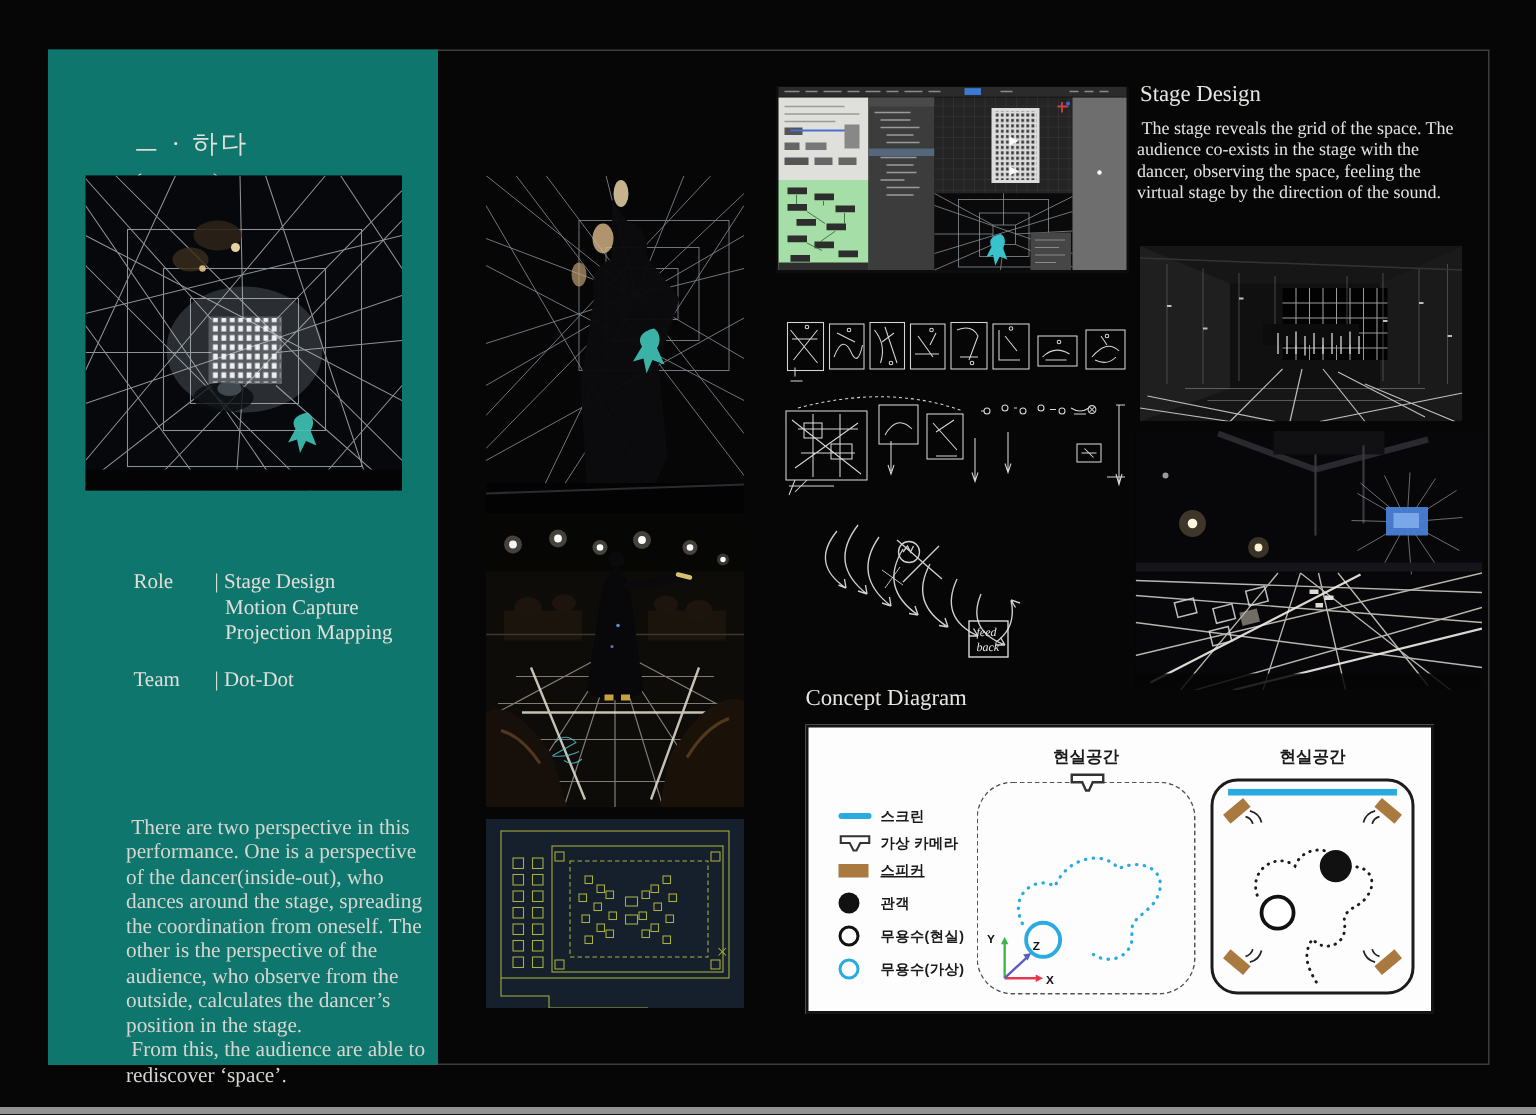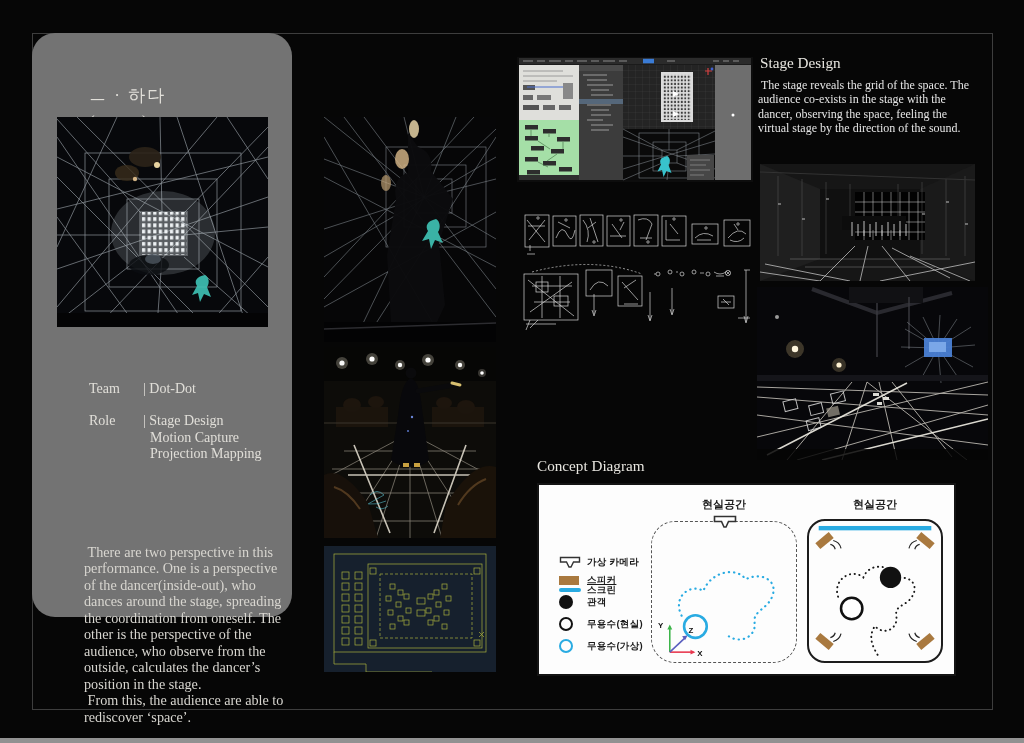--- a/index.html
+++ b/index.html
@@ -2,21 +2,21 @@
 <html><head>
 <meta charset="utf-8">
 <style>
   * { margin:0; padding:0; box-sizing:border-box; }
   html,body { background:#000; }
   .page { position:relative; width:1024px; height:743px; background:#060606; overflow:hidden;
           font-family:"Liberation Serif", serif; color:#dcdad5; }
   .abs { position:absolute; }
   .pre { white-space:pre-wrap; }
   .frame { left:32px; top:33px; width:961px; height:677px; border:1px solid #3d3d3d; }
-  .left-panel { left:32px; top:33px; width:260px; height:584px; background:#737373;border-radius:23px; }
+  .left-panel { left:32px; top:33px; width:260px; height:677px; background:#0f766e; }
   .proj-title { left:57px; top:50px; width:200px; font-size:17px; line-height:1.55; letter-spacing:2px; color:#e2e0da; }
   .photo { overflow:hidden; background:#050507; }
   .photo svg { display:block; width:100%; height:100%; }
   .meta { left:57px; top:348px; width:220px; font-size:14px; line-height:1.2; color:#e0ded8; }
   .meta-row { display:flex; margin-bottom:15px; }
   .meta-label { width:54px; flex:none; }
   .meta-value { white-space:pre-wrap; }
   .desc { left:52px; top:511px; width:234px; font-size:14.2px; line-height:1.16; color:#d8d6d0; }
   .col-heading { font-size:15.2px; line-height:1.45; color:#e8e6e0; }
   .body-text { font-size:12px; line-height:1.2; color:#e5e5e5; }
@@ -72,28 +72,28 @@
           <circle cx="100" cy="48" r="3" fill="#ffe9b0" opacity="0.9"></circle>
           <circle cx="78" cy="62" r="2.2" fill="#ffd9a0" opacity="0.8"></circle>
         </g>
         <path d="M148,158 c4,2 5,8 2,12 l4,10 -7,-3 -4,8 -2,-9 -6,2 5,-9 c-3,-5 -1,-9 8,-11z" fill="#3fc4b6" opacity="0.9"></path>
         <rect x="0" y="196" width="211" height="14" fill="#040405"></rect>
       </svg>
     </div>
 
     <div class="abs meta">
       <div class="meta-row">
-        <span class="meta-label">Team</span>
-        <span class="meta-value">| Dot-Dot</span>
-      </div>
-      <div class="meta-row">
         <span class="meta-label">Role</span>
         <span class="meta-value">| Stage Design
   Motion Capture
   Projection Mapping</span>
+      </div>
+      <div class="meta-row">
+        <span class="meta-label">Team</span>
+        <span class="meta-value">| Dot-Dot</span>
       </div>
     </div>
 
     <p class="abs desc pre"> There are two perspective in this
 performance. One is a perspective
 of the dancer(inside-out), who
 dances around the stage, spreading
 the coordination from oneself. The
 other is the perspective of the
 audience, who observe from the
@@ -362,26 +362,48 @@
         <path d="M132,12 h2 M154,10 h2 M178,11 h4 M192,10 q6,4 12,0 m-10,4 h8"></path>
         <circle cx="206" cy="11" r="2.6"></circle>
           <path d="M204,9 l4,4 m0,-4 l-4,4"></path>
         <path d="M224,8 v52 m-2,-6 l2,7 2,-7 M216,56 h12 M222,8 h6"></path>
         <rect x="196" y="34" width="16" height="12"></rect>
           <path d="M199,40 h10 m-8,-3 l6,6"></path>
       </g>
     </svg>
   </div>
 
+  <div class="abs" style="left:528px;top:336px;width:180px;height:116px;">
+    <svg viewBox="0 0 180 116">
+      <g stroke="#e2e2e2" stroke-width="0.9" fill="none" opacity="0.92">
+        <path d="M30,18 q-18,22 6,38 m0,0 l-5,-2 m5,2 l-1,-6"></path>
+        <path d="M44,14 q-20,26 6,46 m0,0 l-6,-2 m6,2 l-1,-6"></path>
+        <path d="M58,22 q-18,26 8,46 m0,0 l-6,-2 m6,2 l-1,-6"></path>
+        <path d="M74,30 q-16,26 10,44 m0,0 l-6,-1 m6,1 l-2,-6"></path>
+        <path d="M92,40 q-14,26 12,42 m0,0 l-6,-1 m6,1 l-2,-6"></path>
+        <path d="M110,50 q-12,26 14,38 m0,0 l-6,0 m6,0 l-3,-5"></path>
+        <path d="M126,60 q-10,24 16,34 m0,0 l-6,0 m6,0 l-3,-5"></path>
+        <path d="M136,92 q14,-10 10,-28 m0,0 l3,5 m-3,-5 l6,2"></path>
+        <circle cx="78" cy="32" r="7"></circle>
+          <path d="M74,32 l3,-4 2,4 2,-4 M70,24 l30,26 m-26,2 l24,-24"></path>
+        <path d="M60,44 l14,10 m-2,-12 l-10,14" stroke-width="0.6"></path>
+      </g>
+      <g>
+        <rect x="118" y="78" width="26" height="24" stroke="#e2e2e2" stroke-width="0.9" fill="none"></rect>
+        <text x="123" y="88" fill="#e8e8e8" font-size="8" font-family="Liberation Serif, serif" font-style="italic">feed</text>
+        <text x="123" y="98" fill="#e8e8e8" font-size="8" font-family="Liberation Serif, serif" font-style="italic">back</text>
+      </g>
+    </svg>
+  </div>
 
   <div class="abs col-heading" style="left:537px;top:455px;">Concept Diagram</div>
 
   <div class="abs concept-panel">
 
-    <div class="legend-row" style="top:51px;margin-top:46px;">
+    <div class="legend-row" style="top:51px;">
       <span class="legend-icon-slot">
           <span style="width:22px;height:4px;background:#29abe2;border-radius:2px;display:inline-block;"></span>
         </span>
       <span class="legend-label">스크린</span>
     </div>
     <div class="legend-row" style="top:69px;">
       <span class="legend-icon-slot">
         <svg width="22" height="13" viewBox="0 0 22 13">
           <path d="M1.5,1.5 h19 v4.5 h-6 l-2.5,5 h-2 l-2.5,-5 h-6 z" fill="#fff" stroke="#333" stroke-width="1.4"></path>
         </svg>

